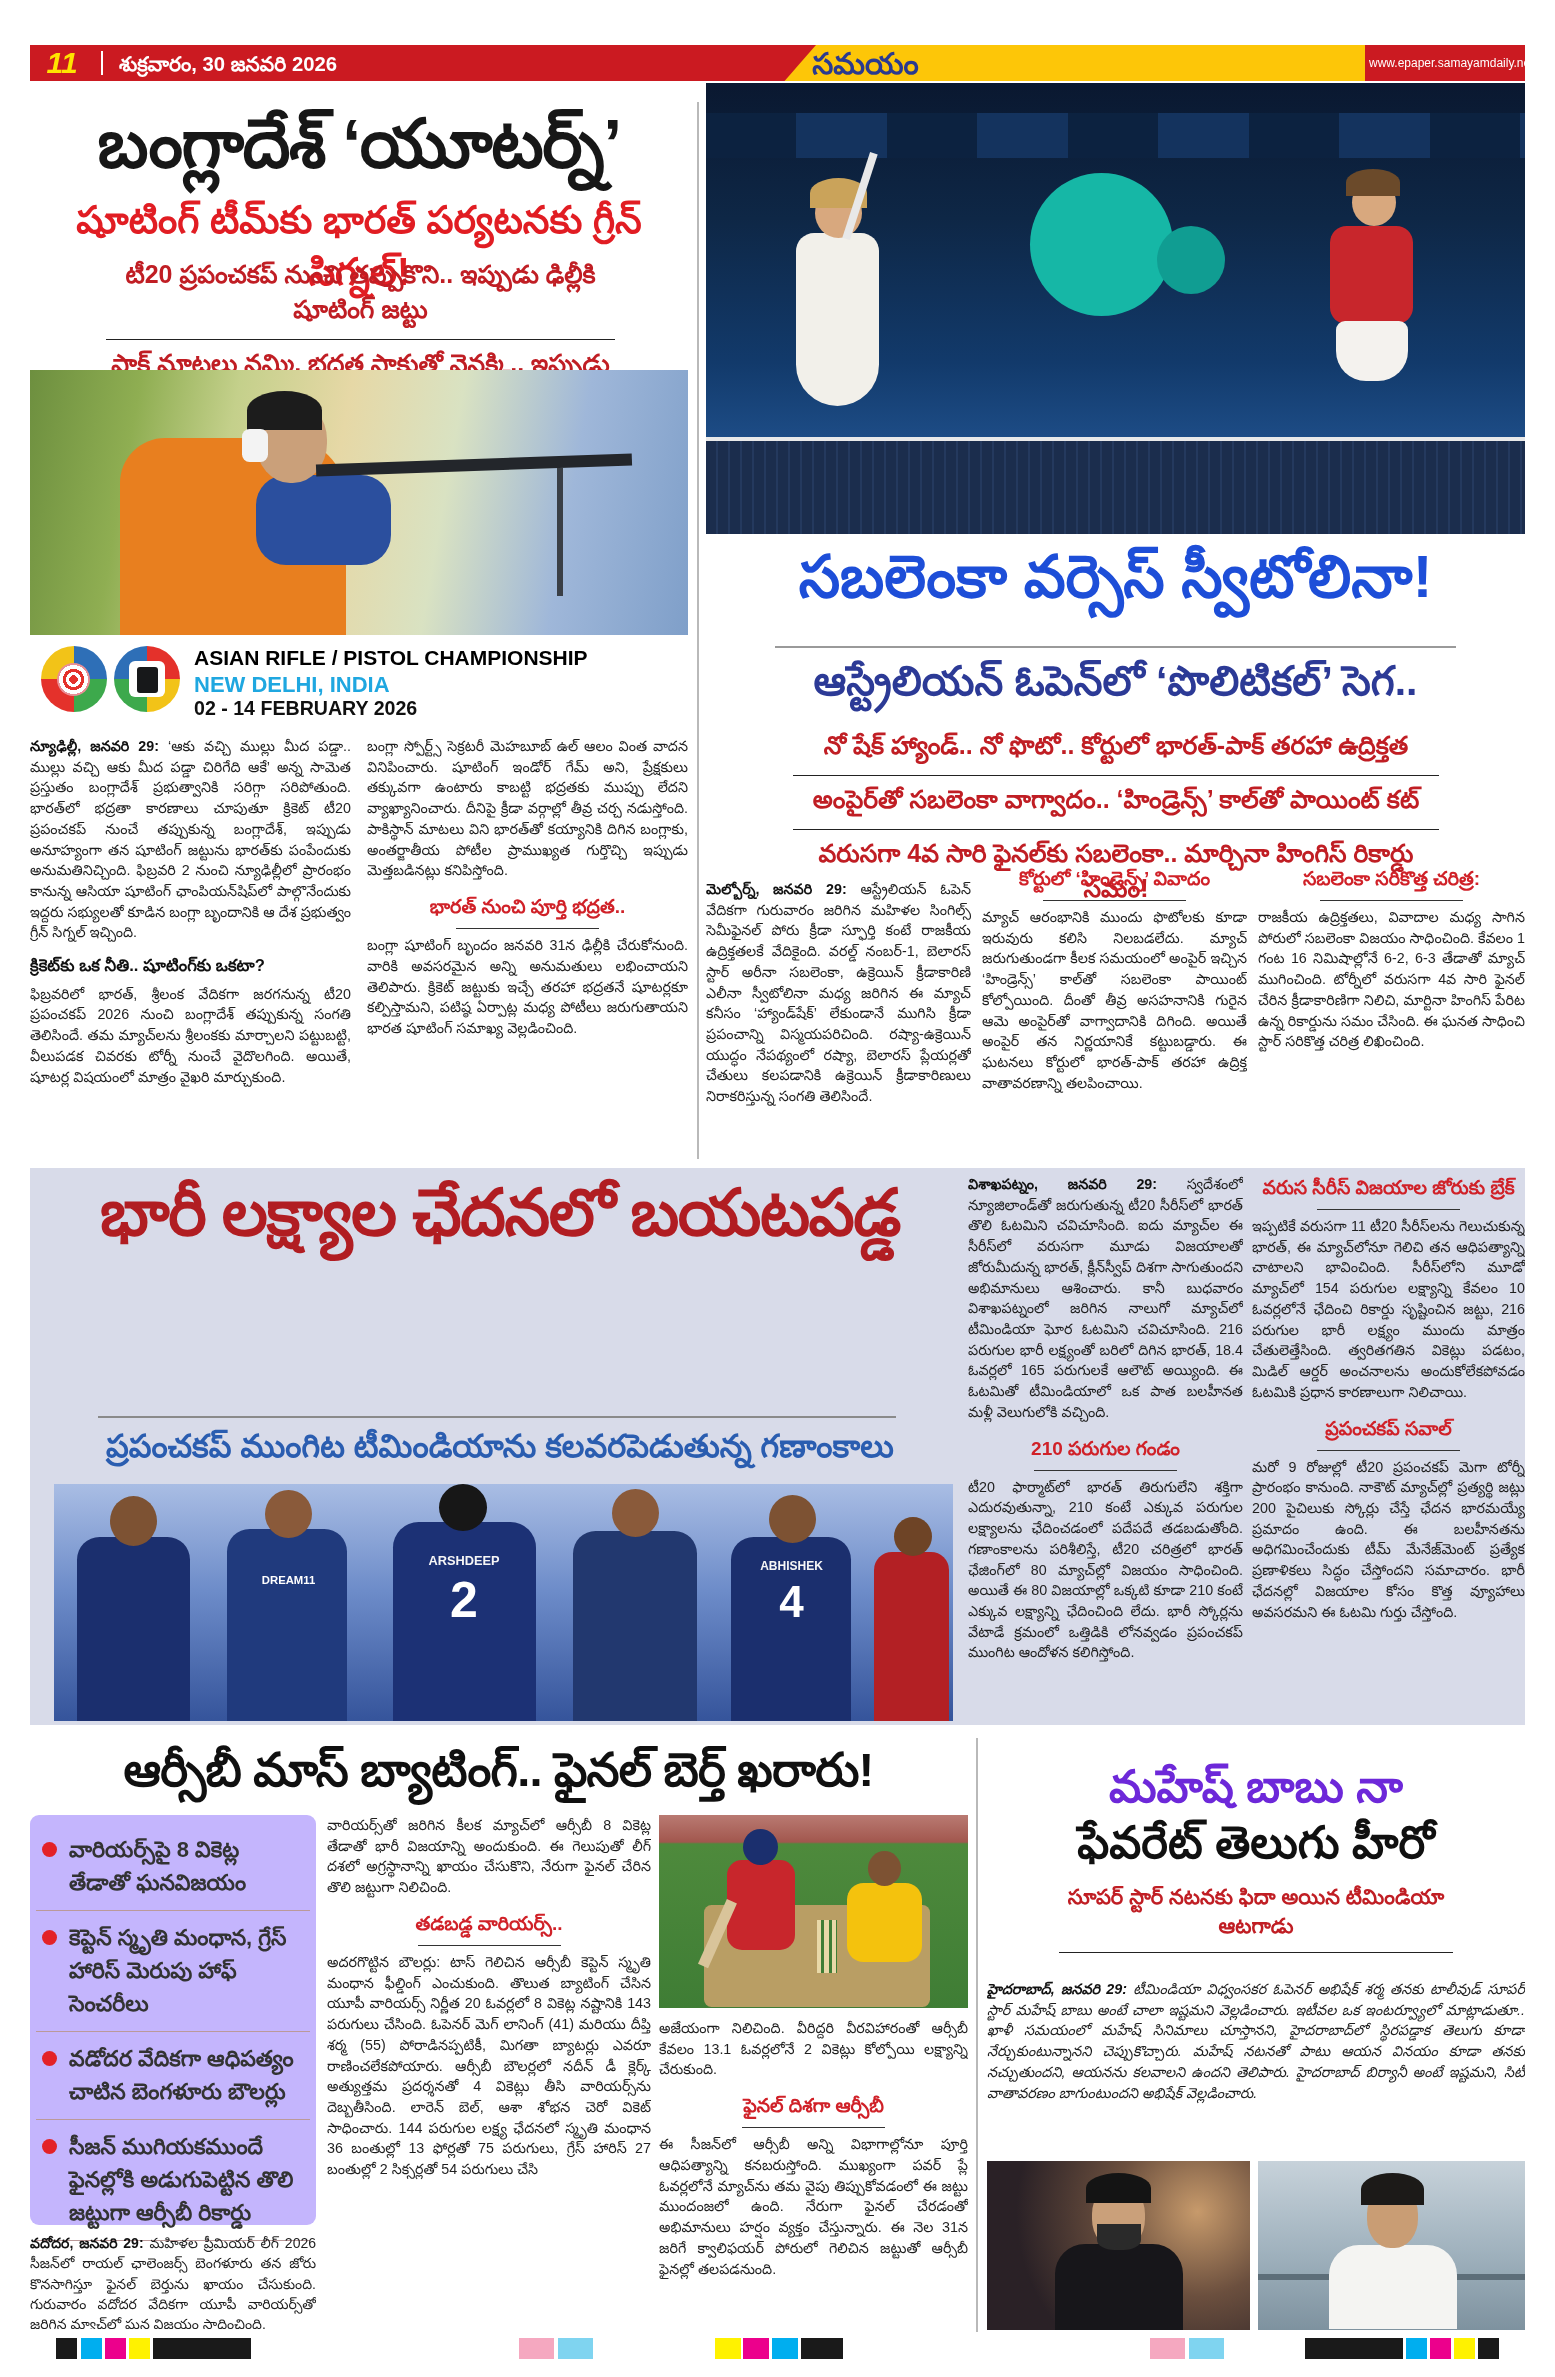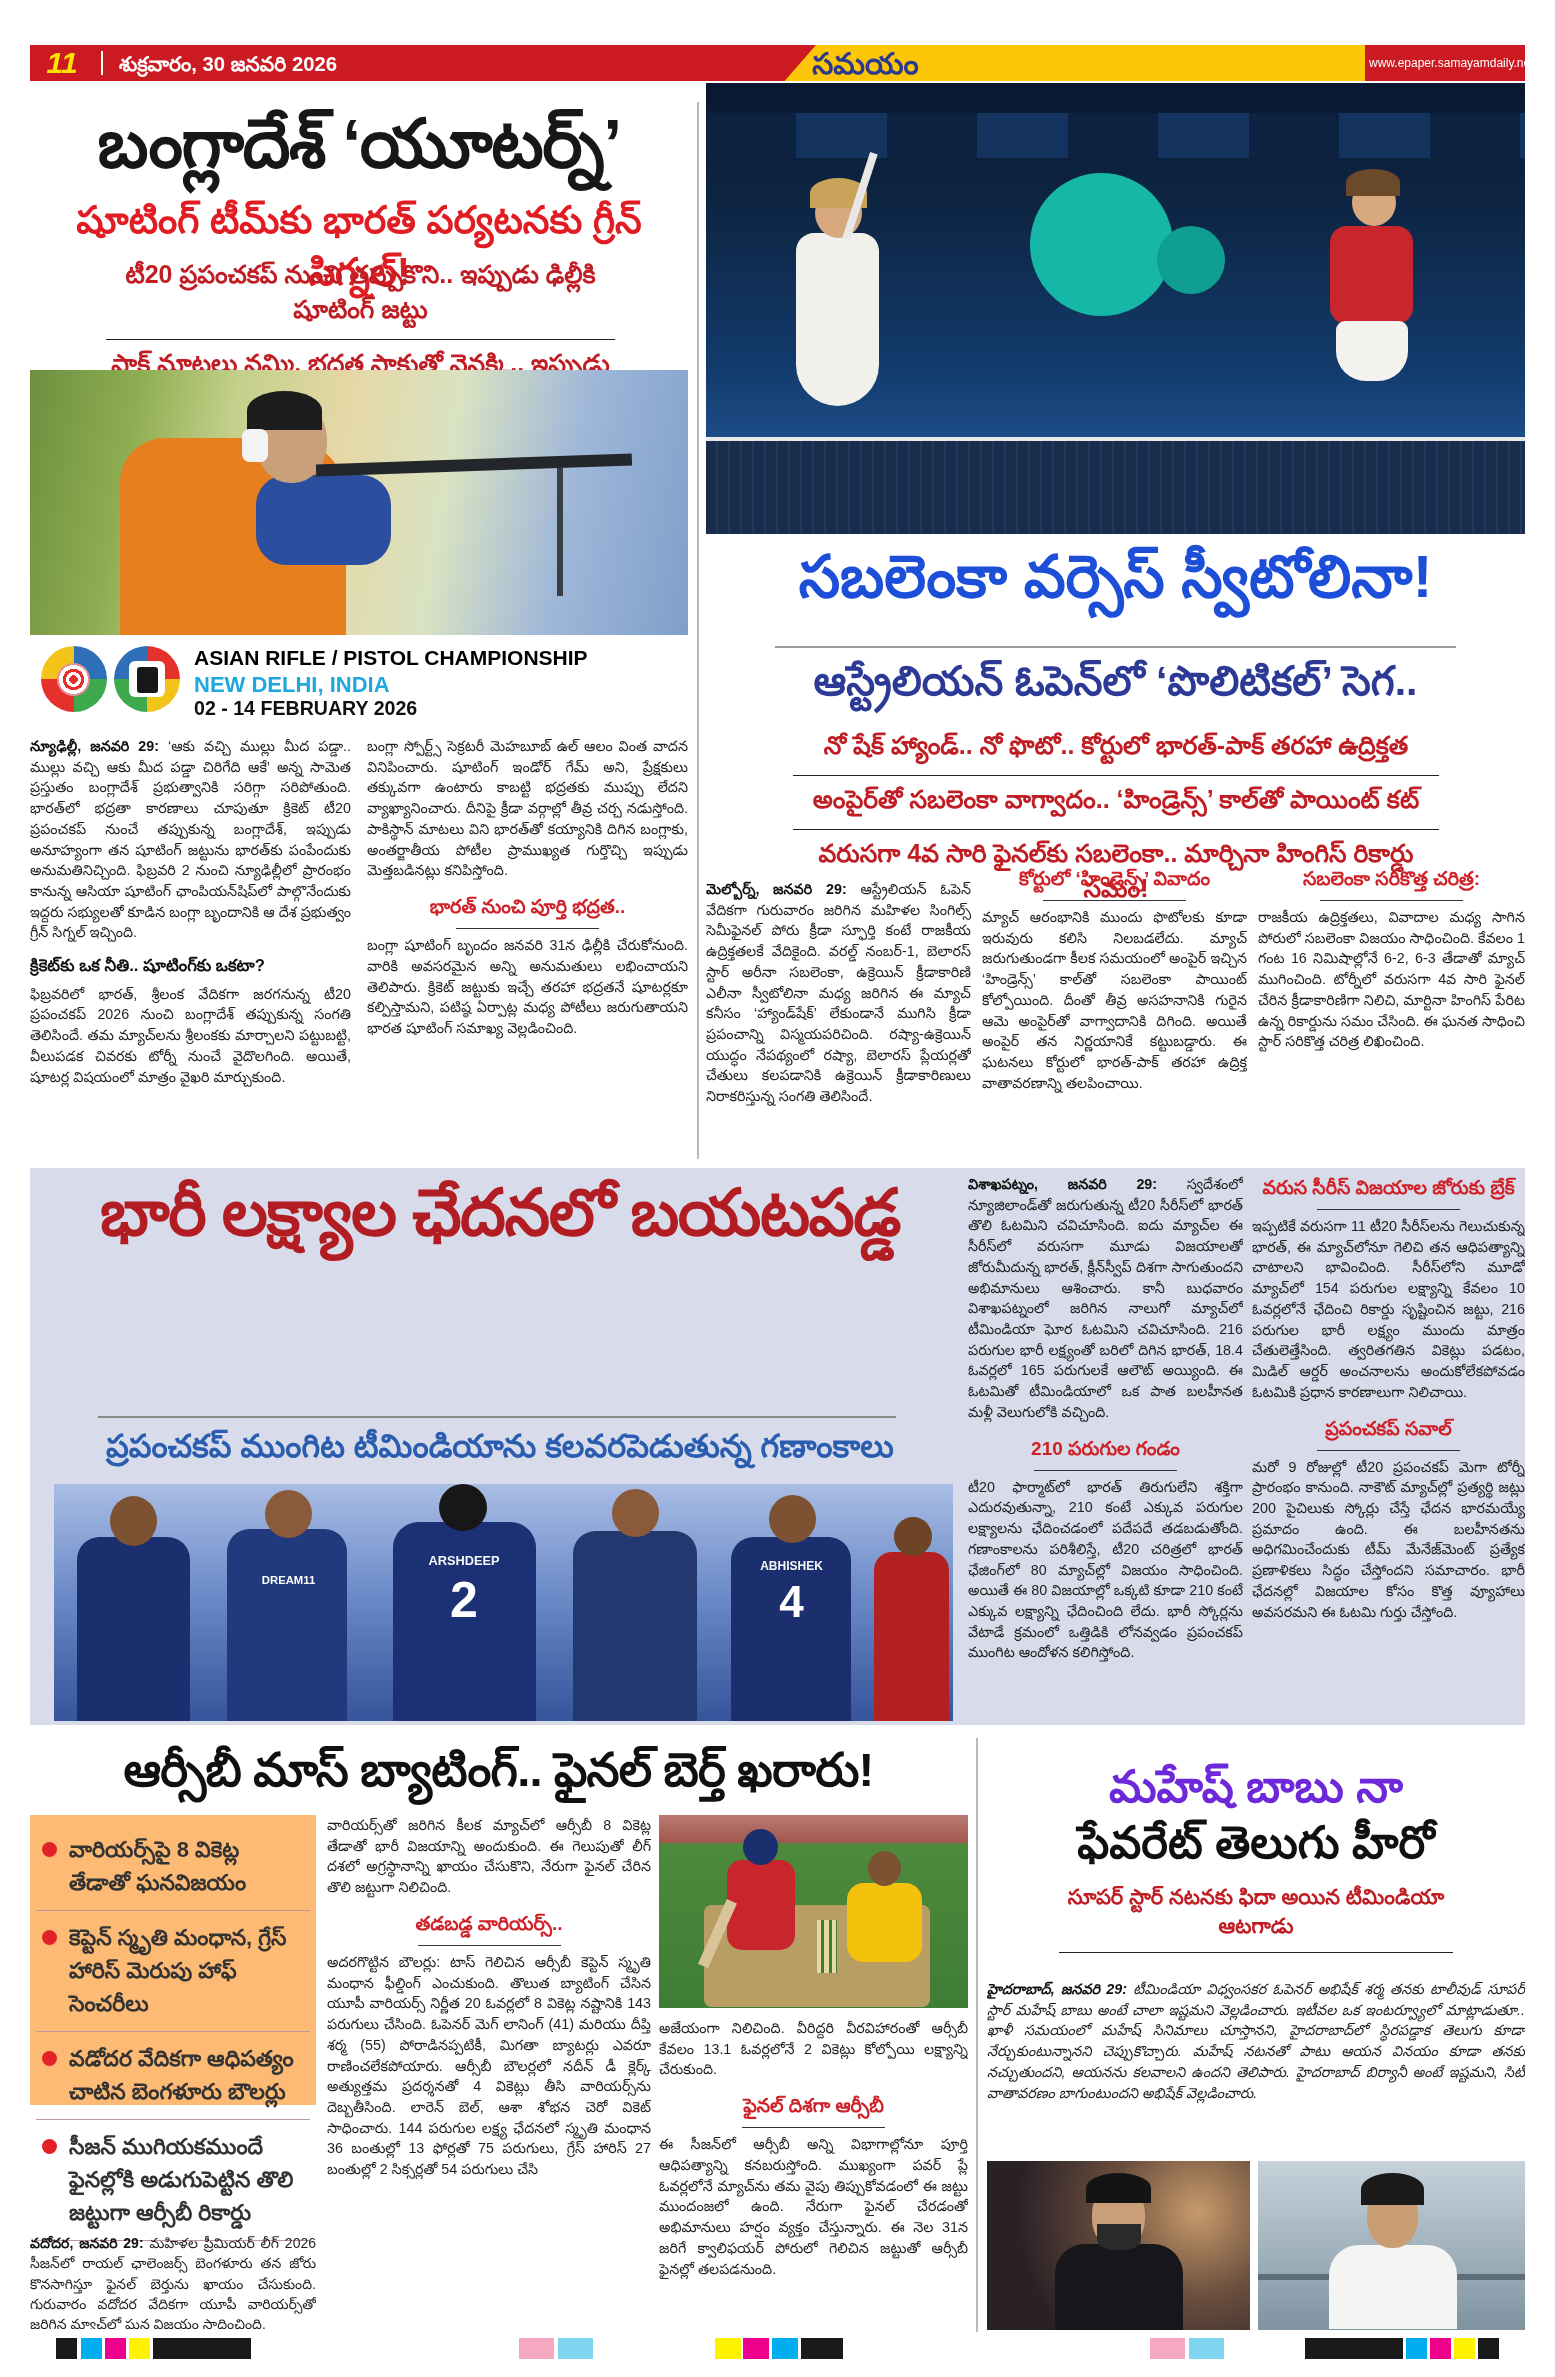--- a/index.html
+++ b/index.html
@@ -152,21 +152,21 @@
   </div>
   <div class="abs jt" style="left:1252px;top:1174px;width:273px;height:546px;overflow:hidden;">
     <div class="colsub" style="margin-top:0;">వరుస సీరీస్ విజయాల జోరుకు బ్రేక్</div>
     <p style="margin:0;">ఇప్పటికే వరుసగా 11 టీ20 సీరీస్‌లను గెలుచుకున్న భారత్, ఈ మ్యాచ్‌లోనూ గెలిచి తన ఆధిపత్యాన్ని చాటాలని భావించింది. సీరీస్‌లోని మూడో మ్యాచ్‌లో 154 పరుగుల లక్ష్యాన్ని కేవలం 10 ఓవర్లలోనే ఛేదించి రికార్డు సృష్టించిన జట్టు, 216 పరుగుల భారీ లక్ష్యం ముందు మాత్రం చేతులెత్తేసింది. త్వరితగతిన వికెట్లు పడటం, మిడిల్ ఆర్డర్ అంచనాలను అందుకోలేకపోవడం ఓటమికి ప్రధాన కారణాలుగా నిలిచాయి.</p>
     <div class="colsub">ప్రపంచకప్ సవాల్</div>
     <p style="margin:0;">మరో 9 రోజుల్లో టీ20 ప్రపంచకప్ మెగా టోర్నీ ప్రారంభం కానుంది. నాకౌట్ మ్యాచ్‌ల్లో ప్రత్యర్థి జట్లు 200 పైచిలుకు స్కోర్లు చేస్తే ఛేదన భారమయ్యే ప్రమాదం ఉంది. ఈ బలహీనతను అధిగమించేందుకు టీమ్ మేనేజ్‌మెంట్ ప్రత్యేక ప్రణాళికలు సిద్ధం చేస్తోందని సమాచారం. భారీ ఛేదనల్లో విజయాల కోసం కొత్త వ్యూహాలు అవసరమని ఈ ఓటమి గుర్తు చేస్తోంది.</p>
   </div>
 
   <div class="abs ctr" style="left:30px;top:1742px;width:937px;font-size:47px;font-weight:900;color:#101010;letter-spacing:-0.8px;">ఆర్సీబీ మాస్ బ్యాటింగ్.. ఫైనల్ బెర్త్ ఖరారు!</div>
 
-  <div class="abs" style="left:30px;top:1815px;width:286px;height:290px;background:#fdba74;padding:7.5px 6px;box-sizing:border-box;">
+  <div class="abs" style="left:30px;top:1815px;width:286px;height:410px;background:#c4b5fd;padding:7.5px 6px;box-sizing:border-box;border-radius:9px;">
     <div class="bullet">వారియర్స్‌పై 8 వికెట్ల తేడాతో ఘనవిజయం</div>
     <div class="bullet">కెప్టెన్ స్మృతి మంధాన, గ్రేస్ హారిస్ మెరుపు హాఫ్ సెంచరీలు</div>
     <div class="bullet">వడోదర వేదికగా ఆధిపత్యం చాటిన బెంగళూరు బౌలర్లు</div>
     <div class="bullet">సీజన్ ముగియకముందే ఫైనల్లోకి అడుగుపెట్టిన తొలి జట్టుగా ఆర్సీబీ రికార్డు</div>
   </div>
   <div class="abs jt" style="left:30px;top:2233px;width:286px;height:96px;overflow:hidden;font-size:14px;">
     <p style="margin:0;"><b>వదోదర, జనవరి 29:</b>
       <span>మహిళల ప్రీమియర్ లీగ్ 2026 సీజన్‌లో రాయల్ ఛాలెంజర్స్ బెంగళూరు తన జోరు కొనసాగిస్తూ ఫైనల్ బెర్తును ఖాయం చేసుకుంది. గురువారం వదోదర వేదికగా యూపీ వారియర్స్‌తో జరిగిన మ్యాచ్‌లో ఘన విజయం సాధించింది.</span></p>
   </div>
 

